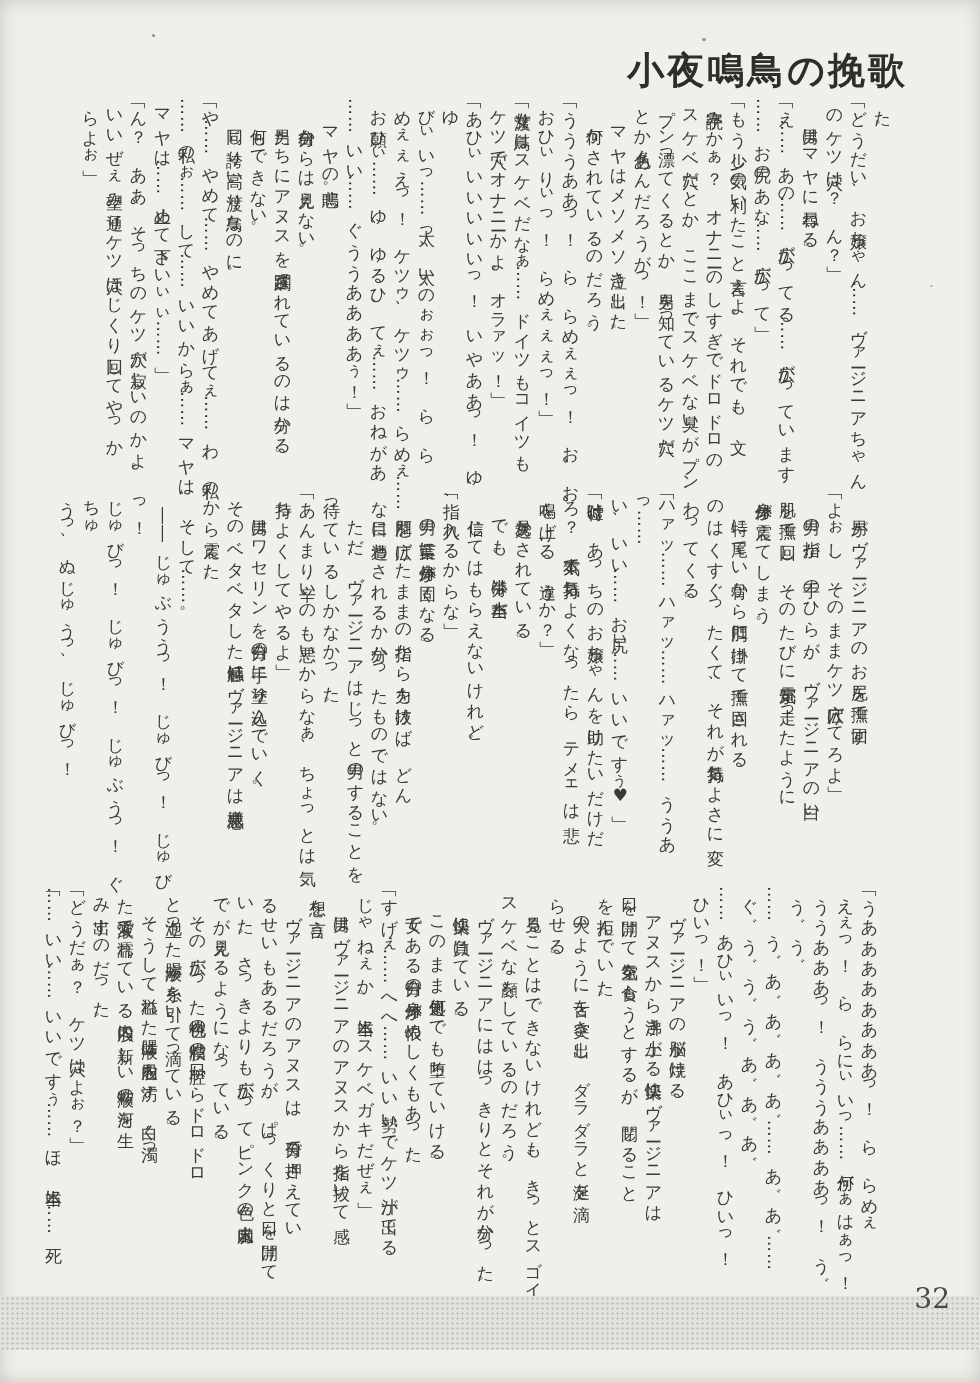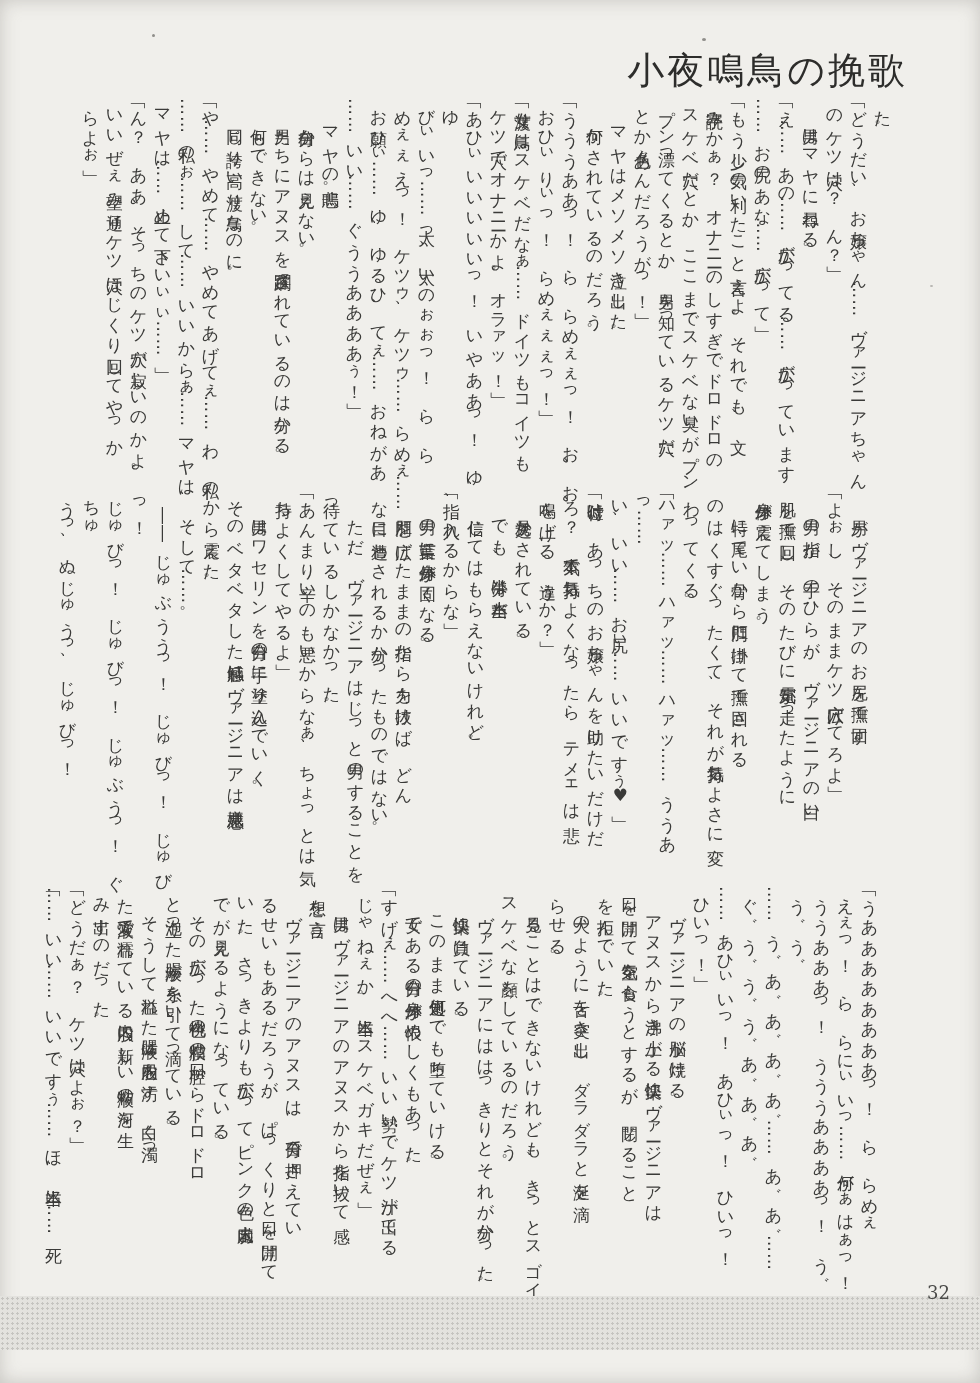--- a/index.html
+++ b/index.html
@@ -16,21 +16,21 @@
     overflow: hidden;
     font-family: "DejaVu Sans", sans-serif;
     color: #3a3a38;
   }
   .page-title {
     position: absolute;
     top: 46px;
     right: 72px;
     margin: 0;
     font-size: 37px;
-    font-weight: normal;
+    font-weight: bold;
     letter-spacing: 3px;
     color: #2d2d2b;
     font-family: "DejaVu Sans", sans-serif;
   }
   .vtext {
     position: absolute;
     writing-mode: vertical-rl;
     text-orientation: mixed;
     white-space: pre-line;
     font-size: 17px;
@@ -54,21 +54,21 @@
     top: 886px;
     right: 98px;
     width: 794px;
     height: 420px;
   }
   .page-number {
     position: absolute;
     top: 1282px;
     right: 30px;
     font-family: "DejaVu Serif", serif;
-    font-size: 18px;
+    font-size: 28px;
     color: #4a4a48;
     z-index: 3;
   }
   .halftone-band {
     position: absolute;
     left: 0;
     right: 0;
     top: 1296px;
     height: 54px;
     background-color: #e3e2de;

